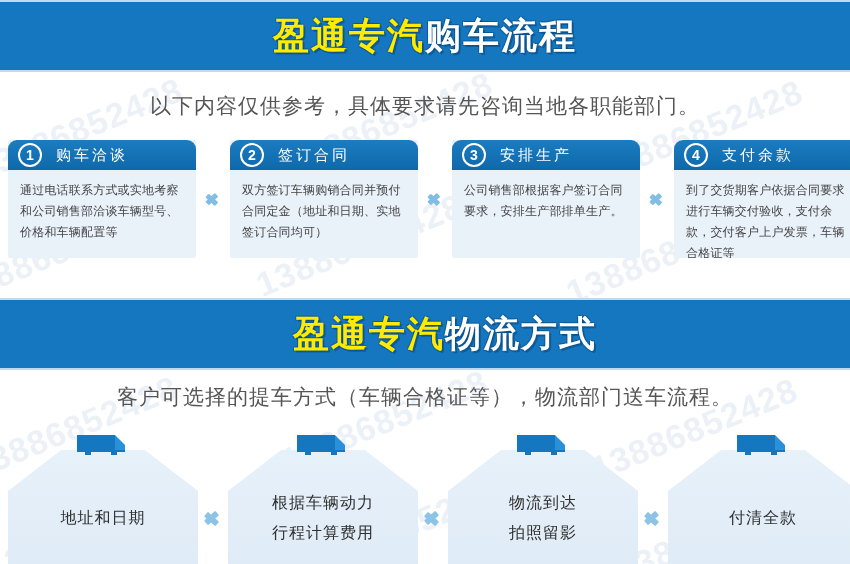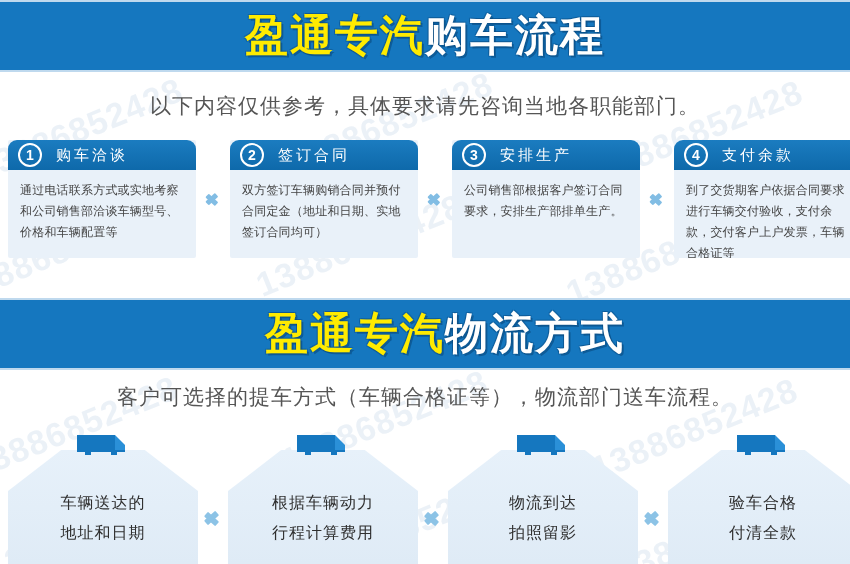--- a/index.html
+++ b/index.html
@@ -34,21 +34,21 @@
     border-top:2px solid #bfd9ee;
     border-bottom:2px solid #bfd9ee;
     overflow:hidden;
     display:flex; align-items:center; justify-content:center;
     z-index:10;
   }
   .banner-1{ top:0; }
   .banner-2{ top:298px;padding-left:40px; }
   .banner-title{
     position:relative; z-index:3;
-    font-size:43px; font-weight:700; letter-spacing:2px;
+    font-size:36px; font-weight:700; letter-spacing:2px;
     font-family:Liberation Mono, monospace;
     white-space:nowrap;
     text-shadow:
       2px 2px 0 rgba(8,70,120,0.55),
       -1px -1px 0 rgba(8,70,120,0.35),
       1px -1px 0 rgba(8,70,120,0.35),
       -1px 1px 0 rgba(8,70,120,0.35);
   }
   .ttl-yellow{ color:#ffeb00; }
   .ttl-white{ color:#ffffff; }
@@ -262,21 +262,20 @@
   <div class="logi-cell">
     <svg class="truck" viewBox="0 0 56 26">
       <path d="M2 3 H40 L40 18 H2 Z" fill="#1577bf"></path>
       <path d="M40 3 L50 13 L50 18 H40 Z" fill="#2a90d8"></path>
       <rect x="2" y="18" width="48" height="2" fill="#1577bf"></rect>
       <rect x="10" y="20" width="6" height="3" fill="#1577bf"></rect>
       <rect x="36" y="20" width="6" height="3" fill="#1577bf"></rect>
     </svg>
     <div class="logi-shape">
       <div class="logi-text">
-        <div>车辆送达的</div>
         <div>地址和日期</div>
       </div>
     </div>
   </div>
 
   <div class="logi-arrow">
     <span class="chev-lg"></span>
   </div>
 
   <div class="logi-cell">
@@ -322,20 +321,19 @@
   <div class="logi-cell">
     <svg class="truck" viewBox="0 0 56 26">
       <path d="M2 3 H40 L40 18 H2 Z" fill="#1577bf"></path>
       <path d="M40 3 L50 13 L50 18 H40 Z" fill="#2a90d8"></path>
       <rect x="2" y="18" width="48" height="2" fill="#1577bf"></rect>
       <rect x="10" y="20" width="6" height="3" fill="#1577bf"></rect>
       <rect x="36" y="20" width="6" height="3" fill="#1577bf"></rect>
     </svg>
     <div class="logi-shape">
       <div class="logi-text">
-        <div>验车合格</div>
         <div>付清全款</div>
       </div>
     </div>
   </div>
 
   <div class="spacer-right"></div>
 </div>
 
 </body></html>

